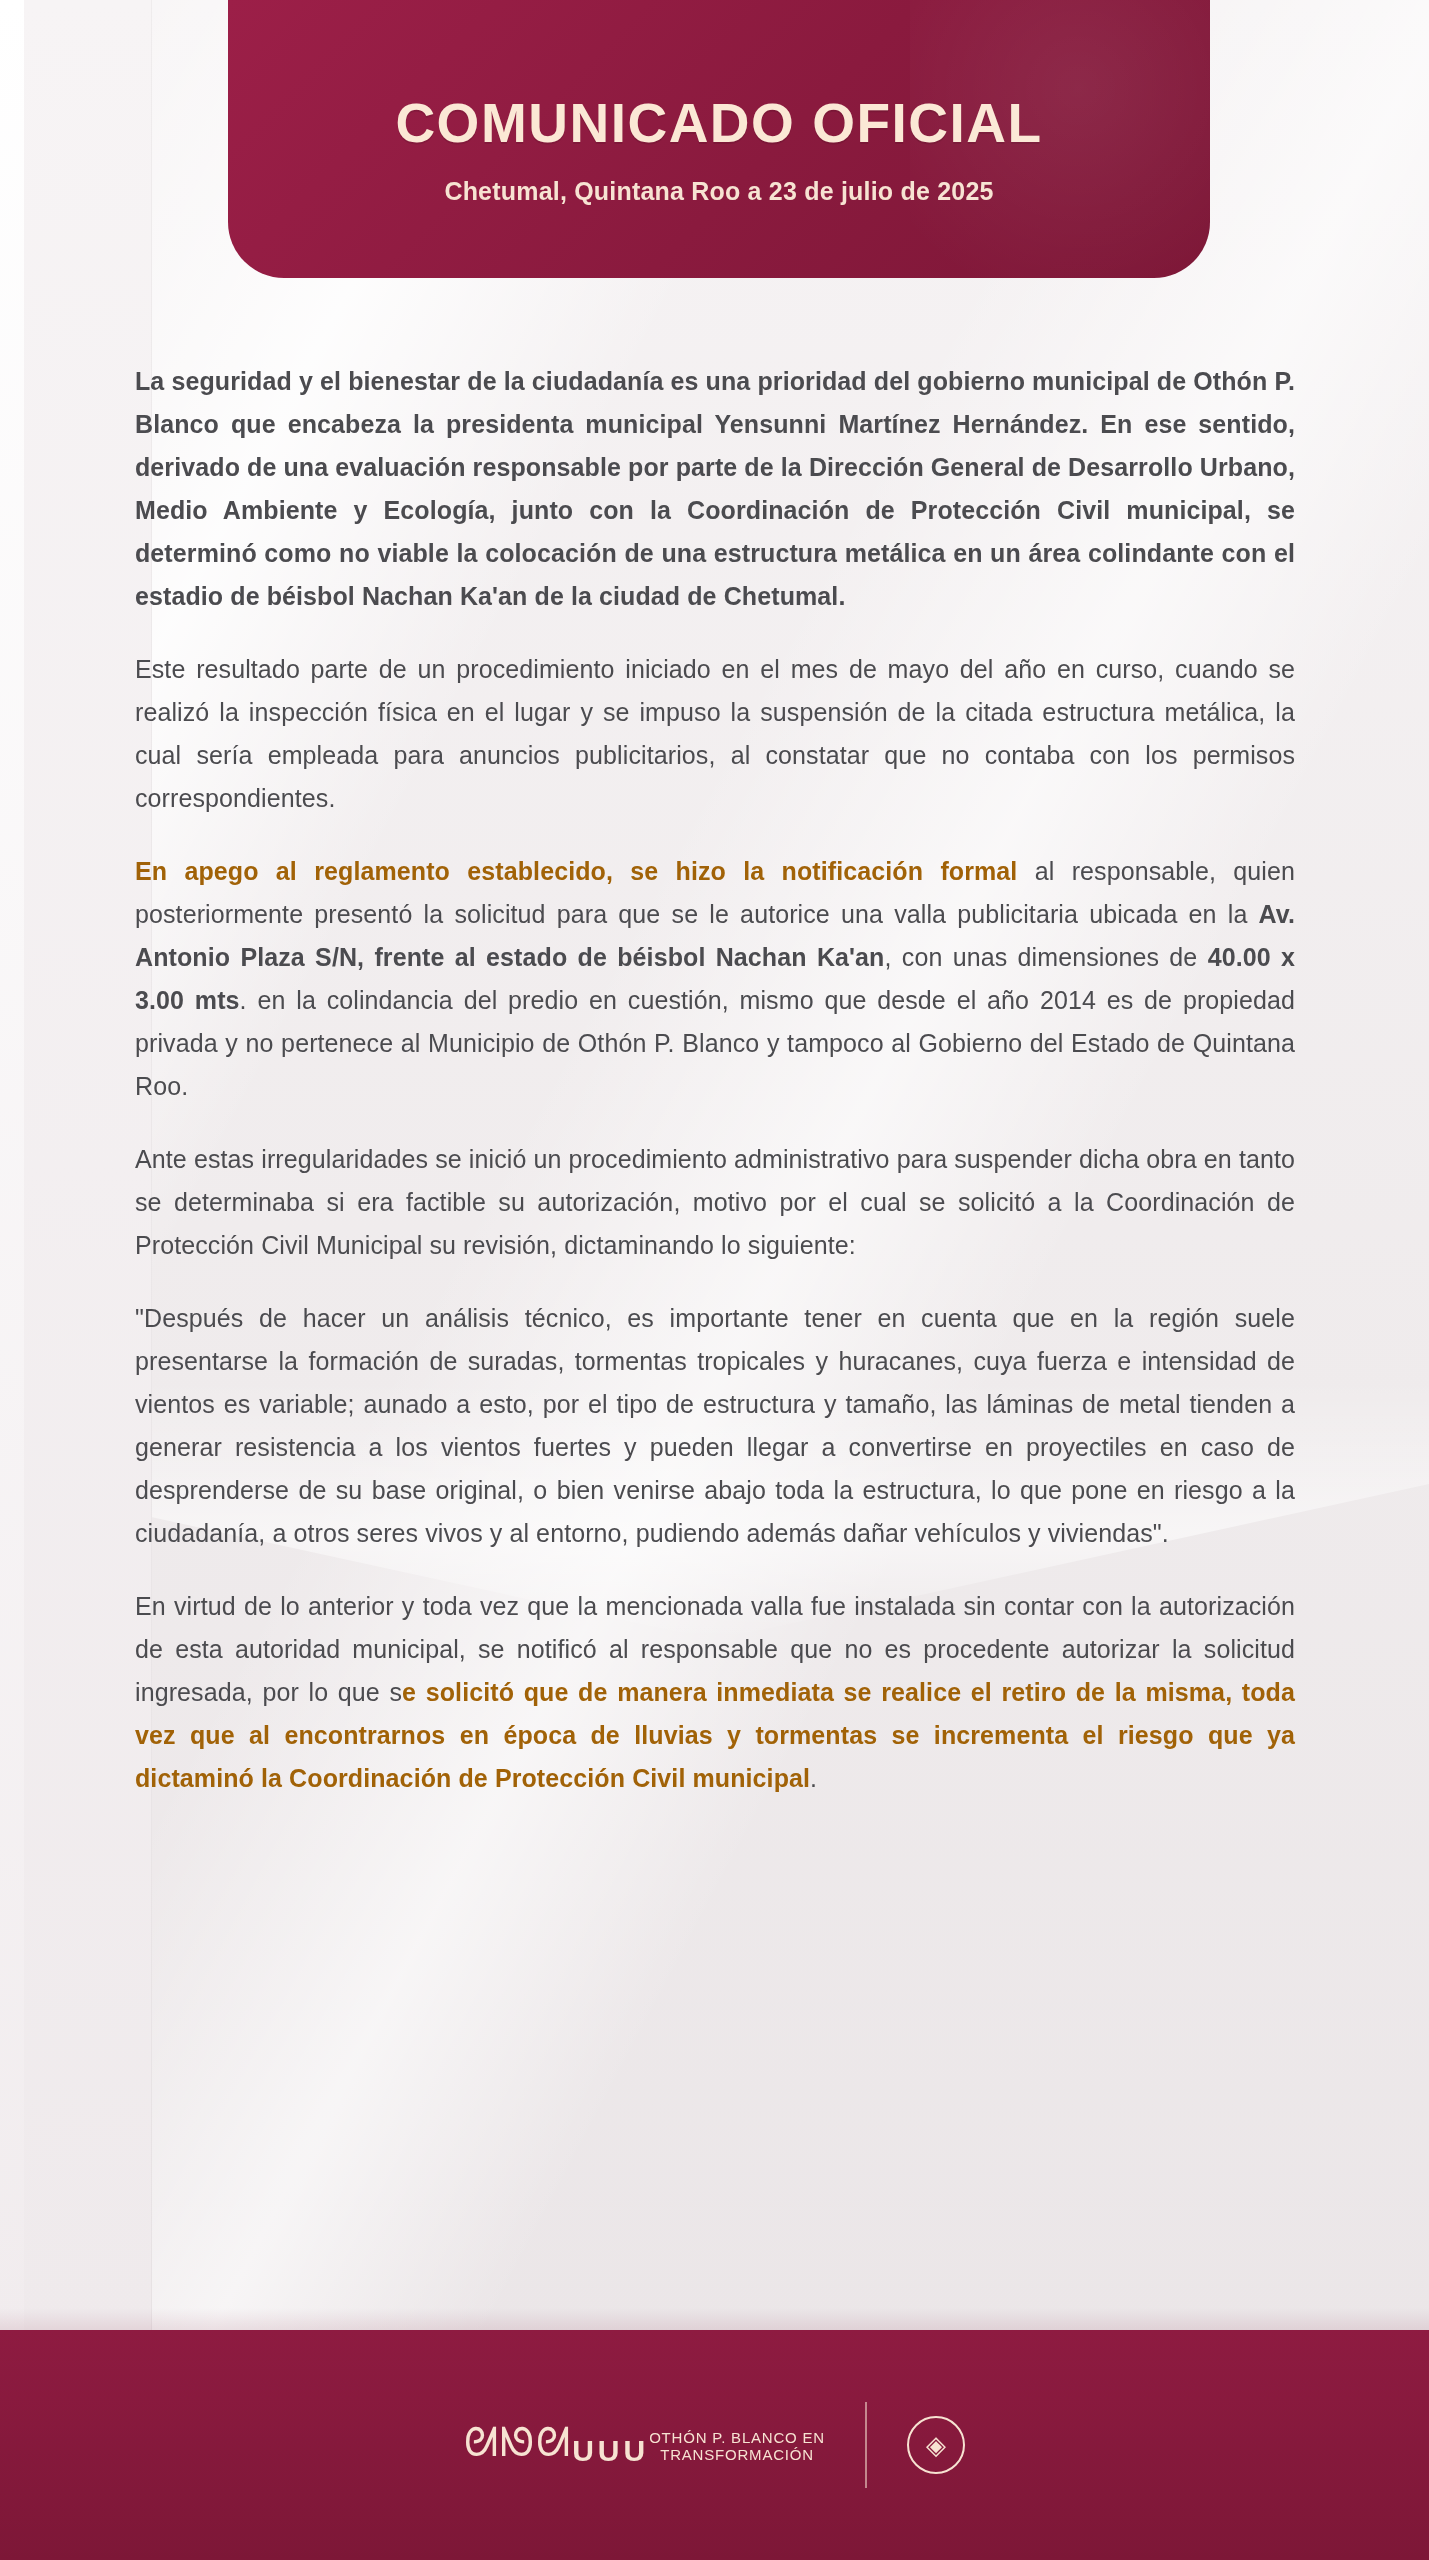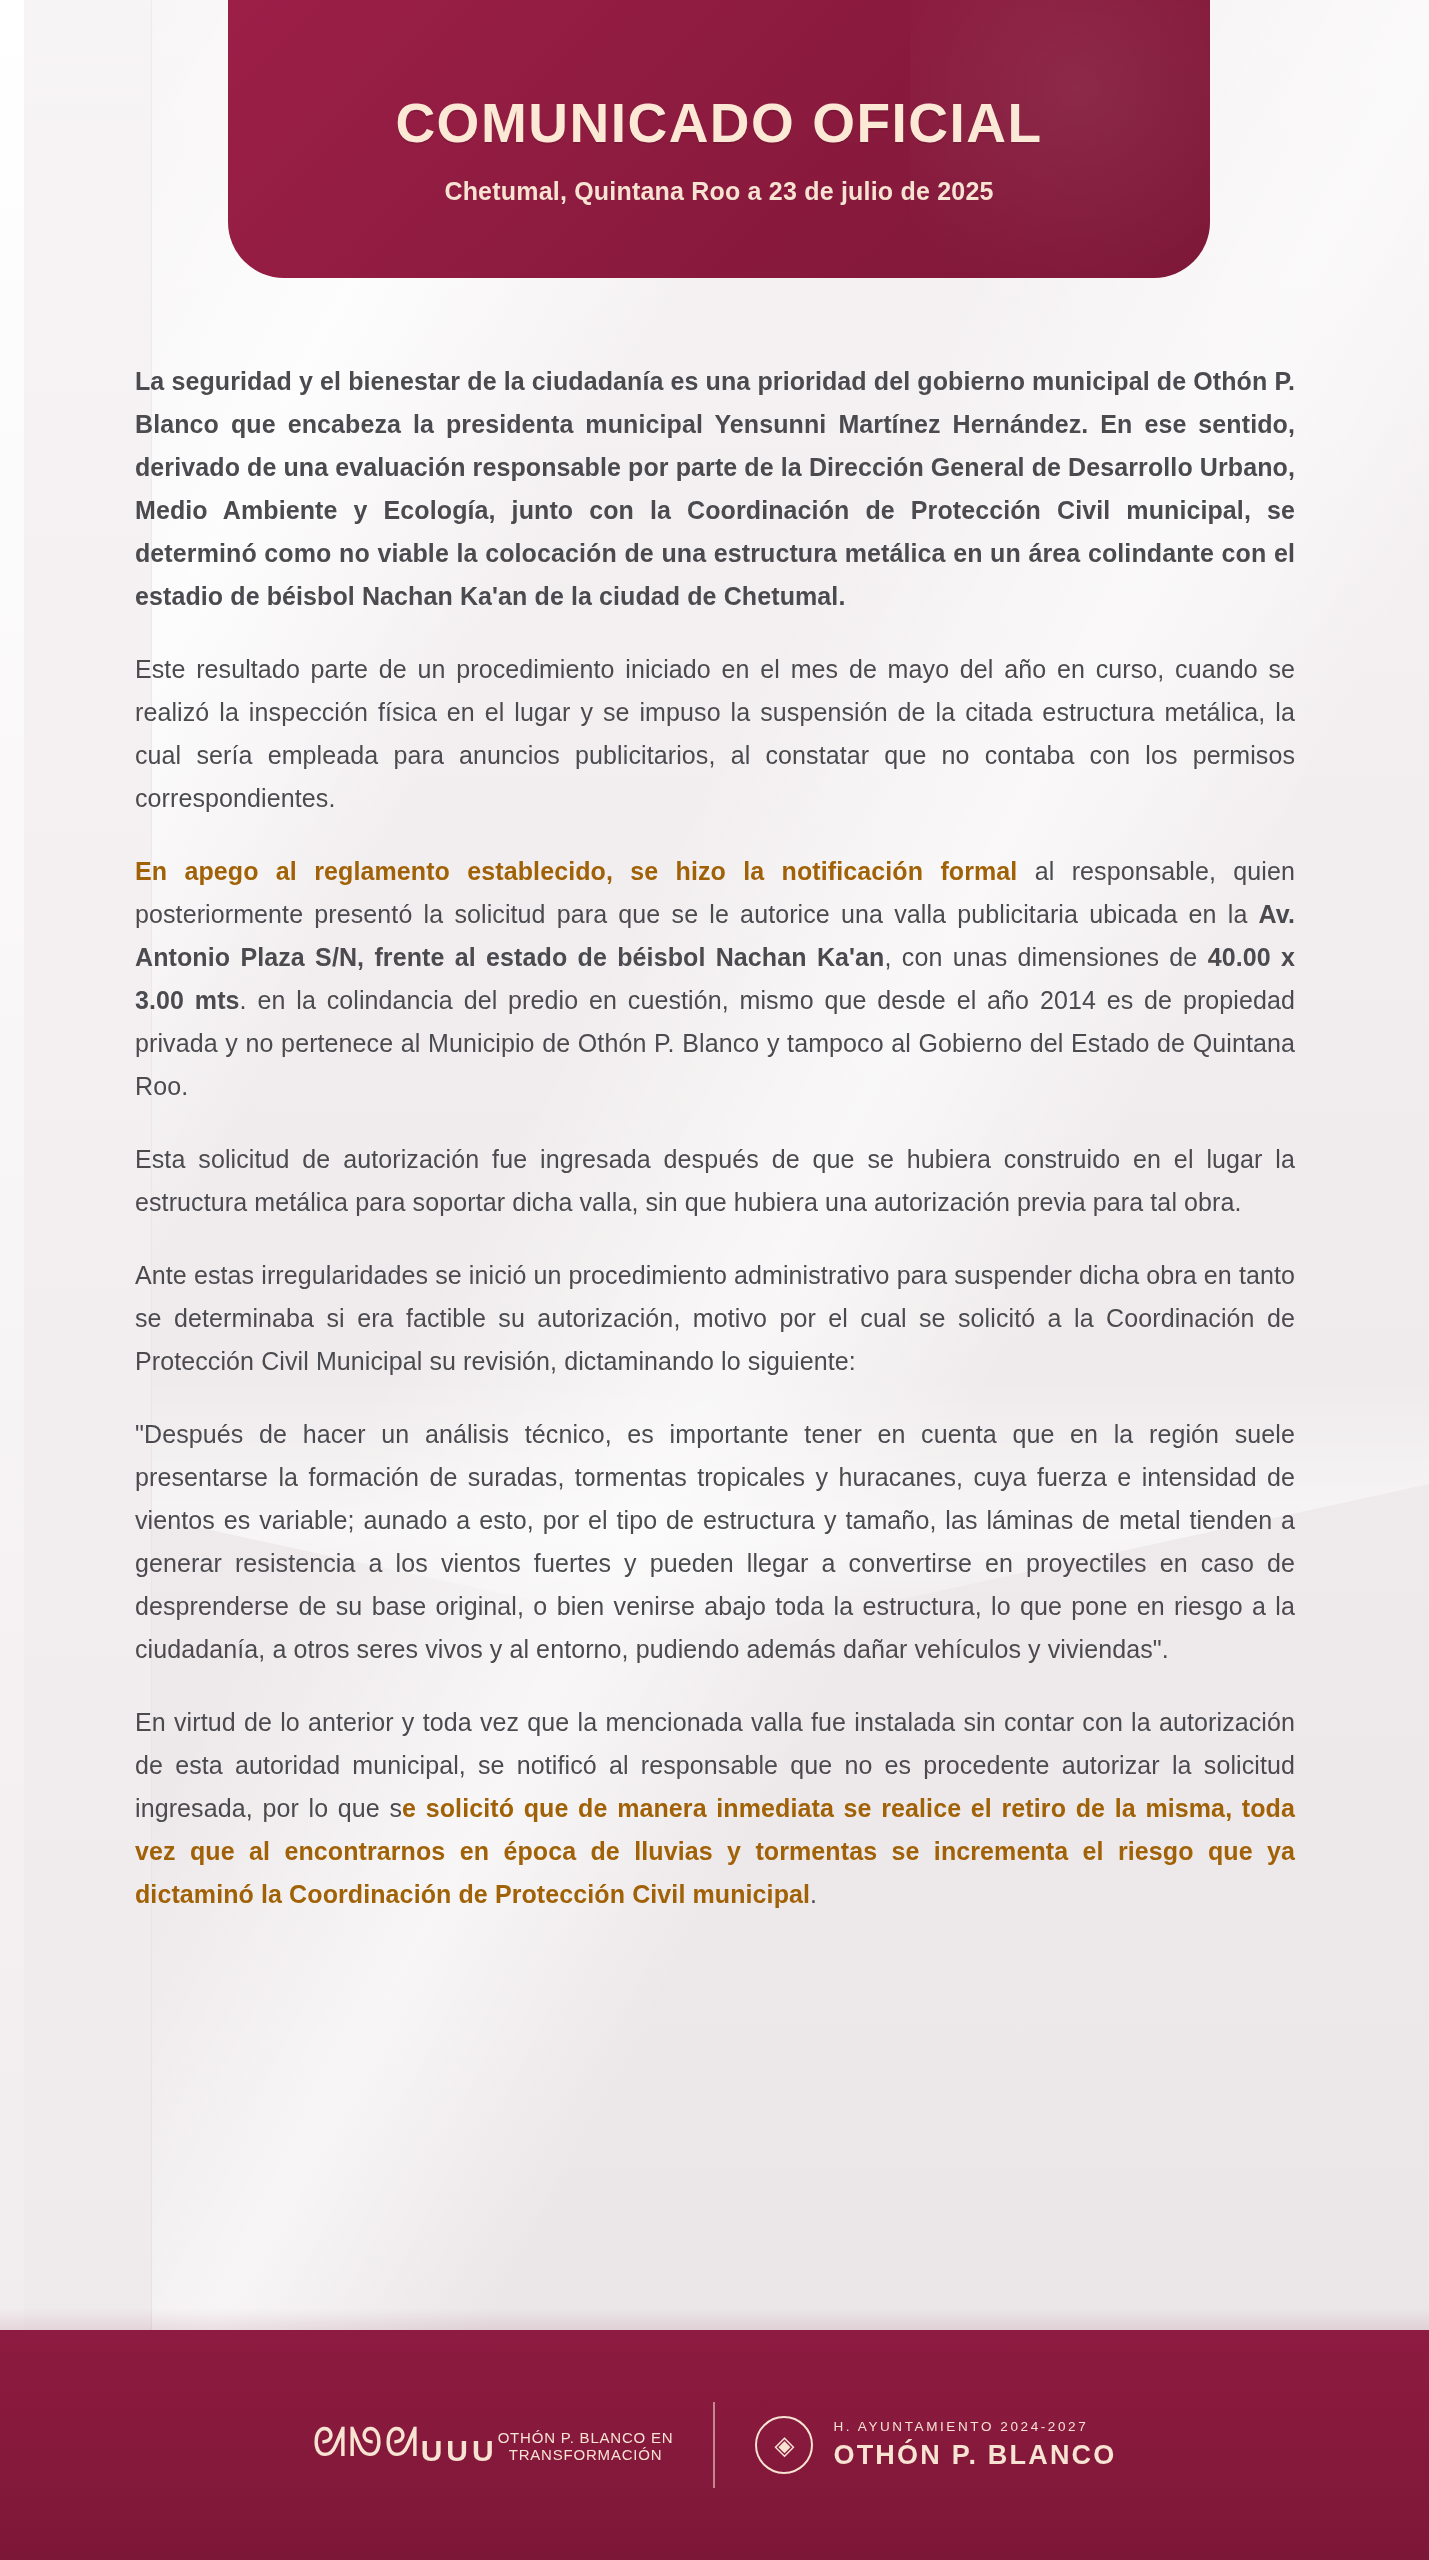--- a/index.html
+++ b/index.html
@@ -209,21 +209,20 @@
 </div>
 
 <div class="content">
 
   <p class="para lead">La seguridad y el bienestar de la ciudadanía es una prioridad del gobierno municipal de Othón P. Blanco que encabeza la presidenta municipal Yensunni Martínez Hernández. En ese sentido, derivado de una evaluación responsable por parte de la Dirección General de Desarrollo Urbano, Medio Ambiente y Ecología, junto con la Coordinación de Protección Civil municipal, se determinó como no viable la colocación de una estructura metálica en un área colindante con el estadio de béisbol Nachan Ka'an de la ciudad de Chetumal.</p>
 
   <p class="para">Este resultado parte de un procedimiento iniciado en el mes de mayo del año en curso, cuando se realizó la inspección física en el lugar y se impuso la suspensión de la citada estructura metálica, la cual sería empleada para anuncios publicitarios, al constatar que no contaba con los permisos correspondientes.</p>
 
   <p class="para"><span class="b">En apego al reglamento establecido, se hizo la notificación formal</span><span> al responsable, quien posteriormente presentó la solicitud para que se le autorice una valla publicitaria ubicada en la </span><span class="bq">Av. Antonio Plaza S/N, frente al estado de béisbol Nachan Ka'an</span><span>, con unas dimensiones de </span><span class="bq">40.00 x 3.00 mts</span><span>. en la colindancia del predio en cuestión, mismo que desde el año 2014 es de propiedad privada y no pertenece al Municipio de Othón P. Blanco y tampoco al Gobierno del Estado de Quintana Roo.</span></p>
 
-  <p class="para">Esta solicitud de autorización fue ingresada después de que se hubiera construido en el lugar la estructura metálica para soportar dicha valla, sin que hubiera una autorización previa para tal obra.</p>
 
   <p class="para">Ante estas irregularidades se inició un procedimiento administrativo para suspender dicha obra en tanto se determinaba si era factible su autorización, motivo por el cual se solicitó a la Coordinación de Protección Civil Municipal su revisión, dictaminando lo siguiente:</p>
 
   <p class="para">"Después de hacer un análisis técnico, es importante tener en cuenta que en la región suele presentarse la formación de suradas, tormentas tropicales y huracanes, cuya fuerza e intensidad de vientos es variable; aunado a esto, por el tipo de estructura y tamaño, las láminas de metal tienden a generar resistencia a los vientos fuertes y pueden llegar a convertirse en proyectiles en caso de desprenderse de su base original, o bien venirse abajo toda la estructura, lo que pone en riesgo a la ciudadanía, a otros seres vivos y al entorno, pudiendo además dañar vehículos y viviendas".</p>
 
   <p class="para"><span>En virtud de lo anterior y toda vez que la mencionada valla fue instalada sin contar con la autorización de esta autoridad municipal, se notificó al responsable que no es procedente autorizar la solicitud ingresada, por lo que s</span><span class="b">e solicitó que de manera inmediata se realice el retiro de la misma, toda vez que al encontrarnos en época de lluvias y tormentas se incrementa el riesgo que ya dictaminó la Coordinación de Protección Civil municipal</span><span>.</span></p>
 
 </div>
 
 <div class="footer-top-accent"></div>
@@ -231,19 +230,15 @@
   <div class="footer-inner">
     <div class="logo-left">
       <div class="glyph">ᘛᘚᘛ</div>
       <div class="mark">UUU</div>
       <div class="caption" style="white-space:pre-line">OTHÓN P. BLANCO EN
 TRANSFORMACIÓN</div>
     </div>
     <div class="divider"></div>
     <div class="logo-right">
       <div class="seal">◈</div>
-      <div class="txt">
-        <div class="top">H. AYUNTAMIENTO 2024-2027</div>
-        <div class="bottom">OTHÓN P. BLANCO</div>
-      </div>
     </div>
   </div>
 </div>
 
 </body></html>

